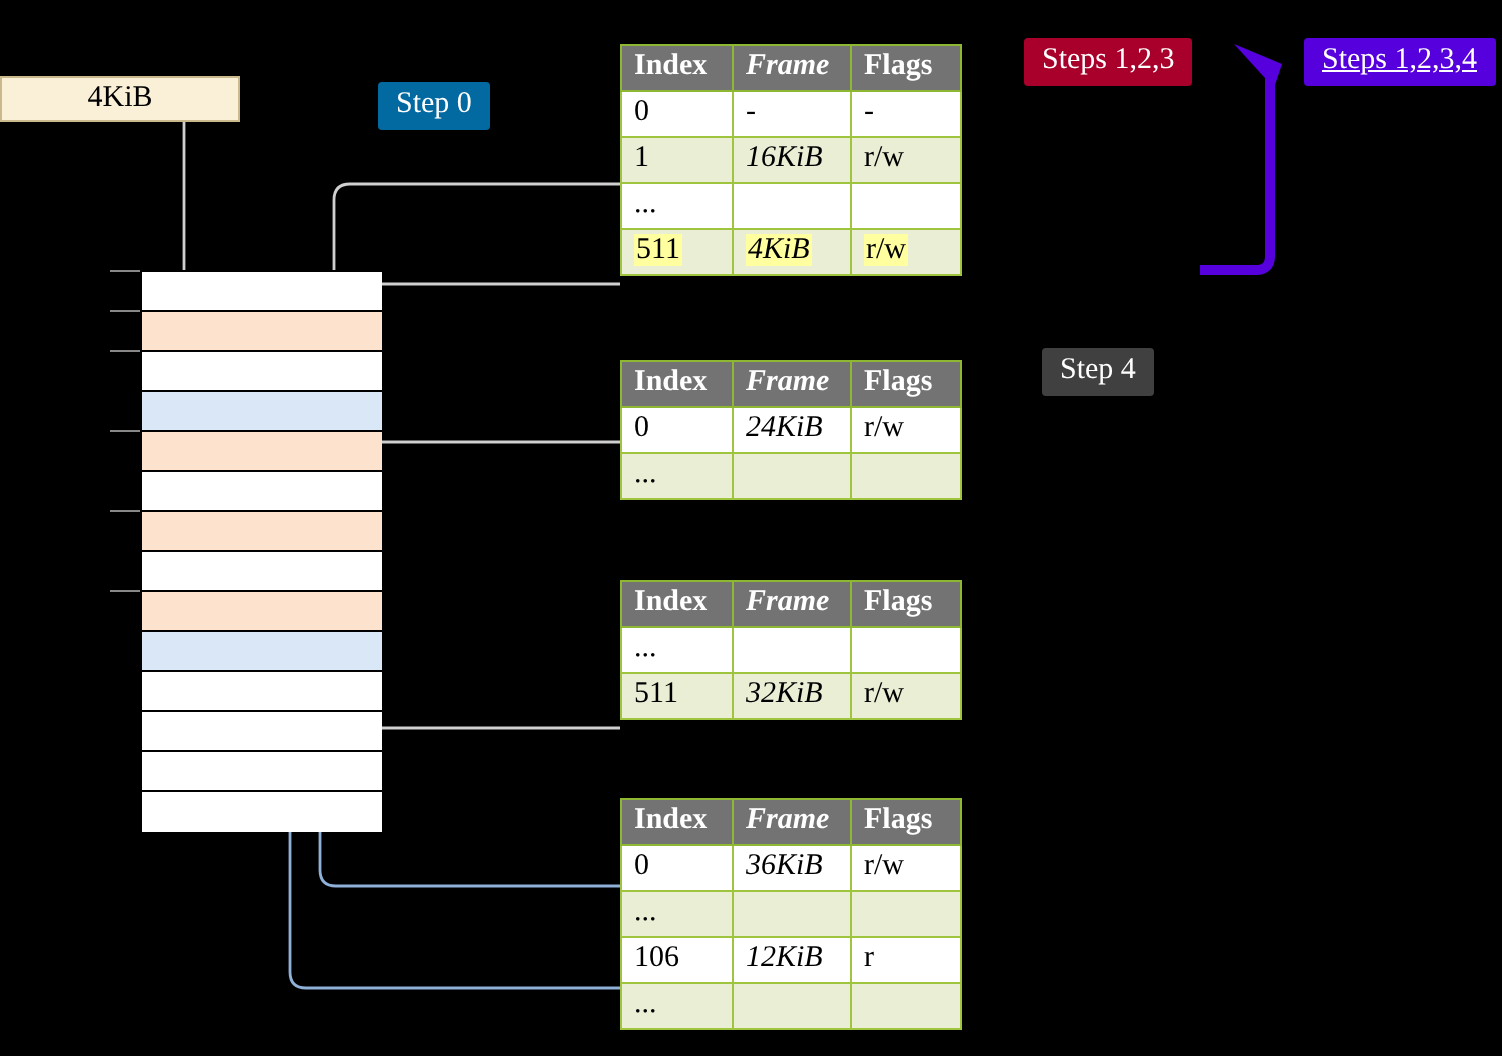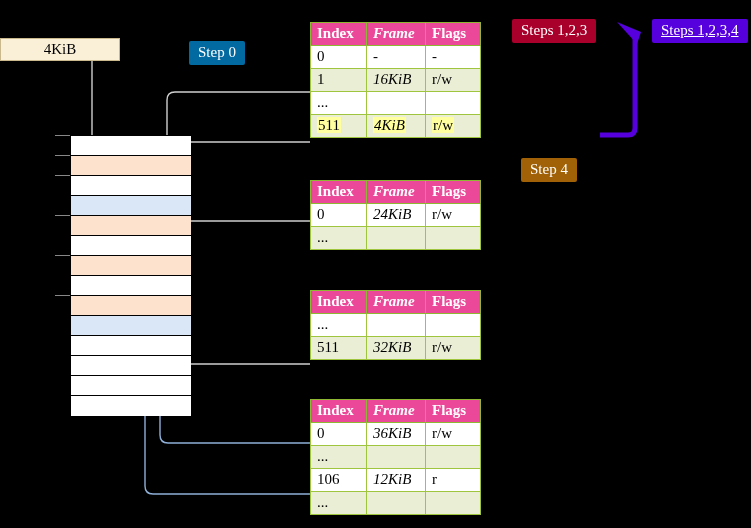--- a/index.html
+++ b/index.html
@@ -68,21 +68,21 @@
   .ptable td,.ptable th{
     border:1px solid #9fc53e;
     padding:2px 6px 3px 6px;
     text-align:left;
     font-weight:normal;
     height:19px;
     box-sizing:border-box;
     vertical-align:middle;
   }
   .ptable th{
-    background:#ec4899;
+    background:#737373;
     color:#ffffff;
     font-weight:bold;
     border:1px solid #8fb832;
   }
   .ptable tr.alt td{background:#e9eed4;}
   .ptable tr.plain td{background:#ffffff;}
   .c-index{width:56px;}
   .c-frame{width:59px;font-style:italic;}
   .c-flags{width:55px;}
   .hl{background:#ffffa0;padding:0 1px;}
@@ -289,16 +289,16 @@
             <td class="c-flags"></td>
           </tr>
         </tbody>
       </table>
     </div>
 
   <div id="badges-host">
       <div class="badge red" style="left: 189px; top: 41px; background: #0369a1;">Step 0</div>
       <div class="badge red" style="left: 512px; top: 19px; background: rgb(168, 0, 42);">Steps 1,2,3</div>
       <div class="badge blue" style="left: 652px; top: 19px; background: rgb(85, 0, 221); text-decoration: underline;">Steps 1,2,3,4</div>
-      <div class="badge red" style="left: 521px; top: 158px; background: #a16207;">Step 4</div>
+      <div class="badge red" style="left: 521px; top: 174px; background: #404040;">Step 4</div>
     </div>
 
 </div>
 
 </body></html>

